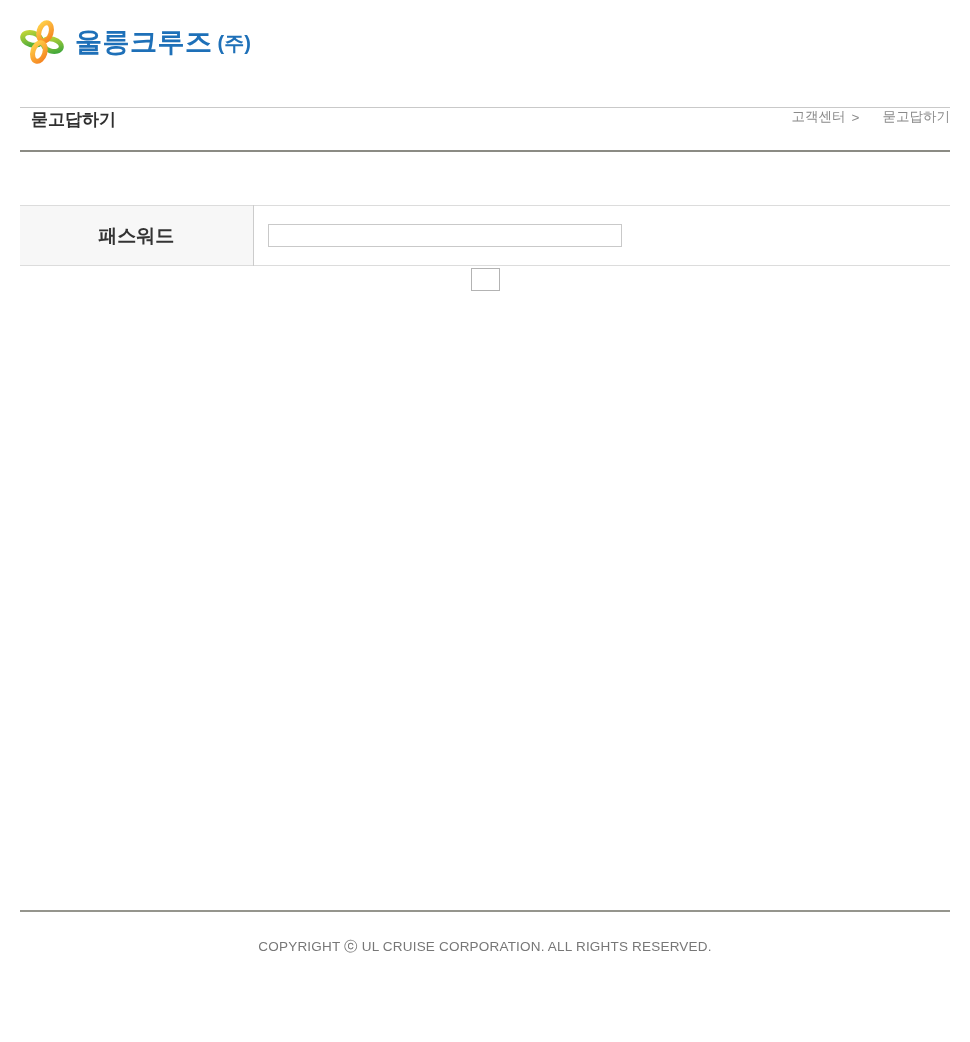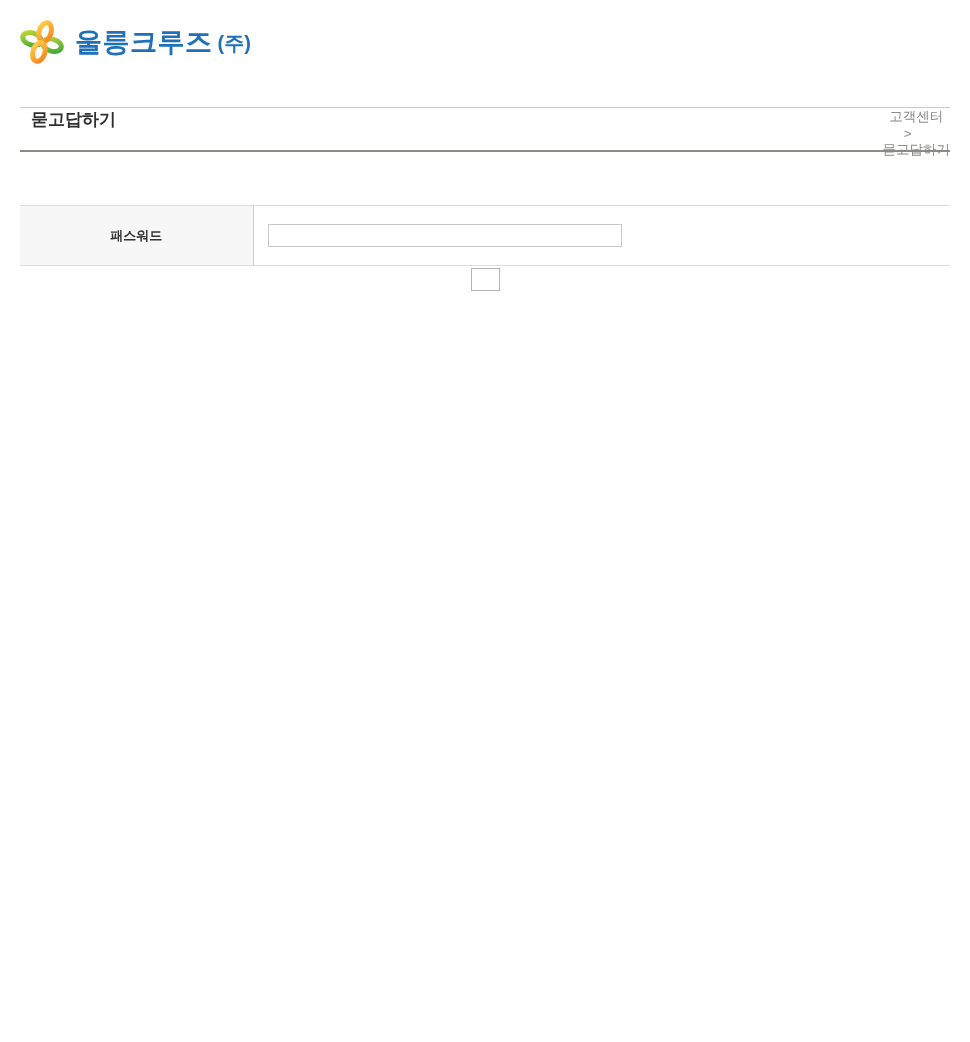--- a/index.html
+++ b/index.html
@@ -18,31 +18,31 @@
   .logo-text { font-size:27px; font-weight:bold; color:#1e70b8; letter-spacing:0.5px; line-height:1; }
   .logo-suffix { font-size:20px; font-weight:bold; color:#1e70b8; margin-left:5px; line-height:1; position:relative; top:1px; }
 
   
   .title-bar {
     height:45px; border-top:1px solid #c9c9c9; border-bottom:2px solid #8b8b84;
     display:flex; align-items:flex-start; justify-content:space-between;
     padding-left:11px;
   }
   .page-title { font-size:17px; font-weight:bold; color:#2f2f2f; }
-  .breadcrumb { display:flex; align-items:center; font-size:13.5px; color:#8a8a8a;flex-direction:column; }
+  .breadcrumb { display:flex; align-items:center; font-size:13.5px; color:#8a8a8a; }
   .breadcrumb .crumb { cursor:pointer; }
   .breadcrumb .sep { margin:0 23px 0 6px; }
 
   
   .form-section { margin-top:53px; }
   .form-table { width:100%; border-collapse:collapse; }
   .form-table tr { border-top:1px solid #dcdcdc; border-bottom:1px solid #dcdcdc; }
   .form-table th {
     width:233px; height:60px; background:#f7f7f7; border-right:1px solid #cccccc;
-    font-size:13px; font-weight:bold; color:#333; text-align:center; vertical-align:middle;
+    font-size:19px; font-weight:bold; color:#333; text-align:center; vertical-align:middle;
   }
   .form-table td { padding-left:14px; vertical-align:middle; }
   .password-input {
     width:354px; height:23px; border:1px solid #c9c9c9; background:#fff;
     padding:0 4px; font-size:13px; outline:none; display:block;
   }
   .submit-row { text-align:center; margin-top:2px; height:23px; line-height:0; }
   .submit-button {
     width:29px; height:23px; border:1px solid #b3b3b3; background:#fff;
     cursor:pointer; display:inline-block; vertical-align:top;
@@ -104,14 +104,18 @@
             <input class="password-input" type="password" value="" style="">
           </td>
         </tr>
       </tbody>
     </table>
     <div class="submit-row">
       <button class="submit-button" type="button"></button>
     </div>
   </section>
 
+  <footer class="site-footer">
+    <div class="footer-divider"></div>
+    <p class="copyright">COPYRIGHT ⓒ UL CRUISE CORPORATION. ALL RIGHTS RESERVED.</p>
+  </footer>
 
 </div>
 
 </body></html>

